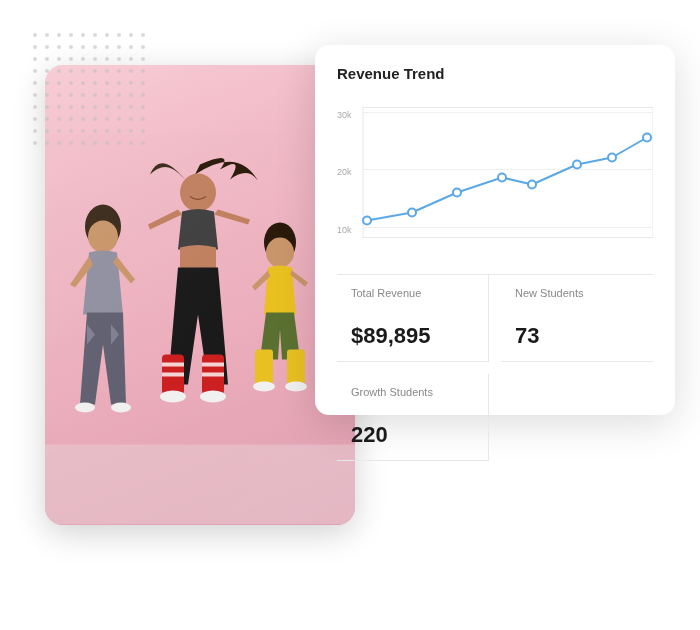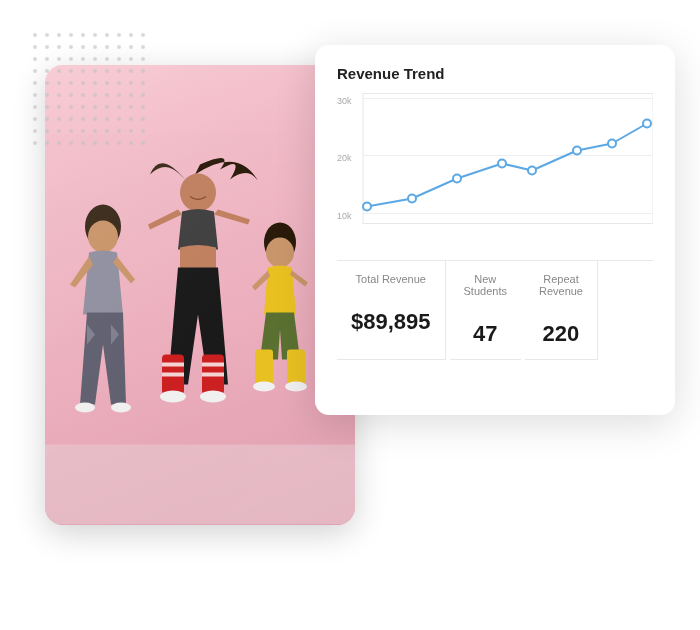--- a/index.html
+++ b/index.html
@@ -64,41 +64,40 @@
       border-radius: 14px;
       box-shadow: 0 8px 40px rgba(0,0,0,0.14);
       padding: 20px 22px 18px 22px;
       z-index: 10;
     }
 
     .card-title {
       font-size: 15px;
       font-weight: 600;
       color: #222;
-      margin-bottom: 4px;
+      margin-bottom: 18px;
     }
 
     .chart-area {
       width: 100%;
       height: 160px;
       position: relative;
       margin-bottom: 14px;
     }
 
     .chart-svg {
       width: 100%;
       height: 100%;
     }
 
     .metrics-grid {
       display: grid;
-      grid-template-columns: 1fr 1fr 1fr 1fr;
-      gap: 4px;
+      grid-template-columns: 1fr 1fr;
+      gap: 12px;
       border-top: 1px solid #e8e8e8;
-      text-align: center;
     }
 
     .metric-cell {
       padding: 12px 14px;
       border-bottom: 1px solid #e8e8e8;
     }
 
     .metric-cell:nth-child(1),
     .metric-cell:nth-child(3) {
       border-right: 1px solid #e8e8e8;
@@ -264,22 +263,22 @@
       </svg>
     </div>
 
     <div class="metrics-grid">
       <div class="metric-cell">
         <div class="metric-label">Total Revenue</div>
         <div class="metric-value">$89,895</div>
       </div>
       <div class="metric-cell">
         <div class="metric-label">New Students</div>
-        <div class="metric-value">47</div>
+        <div class="metric-value">73</div>
       </div>
       <div class="metric-cell">
-        <div class="metric-label">Repeat Revenue</div>
+        <div class="metric-label">Growth Students</div>
         <div class="metric-value">220</div>
       </div>
     </div>
   </div>
 
 </div>
 
 </body></html>

